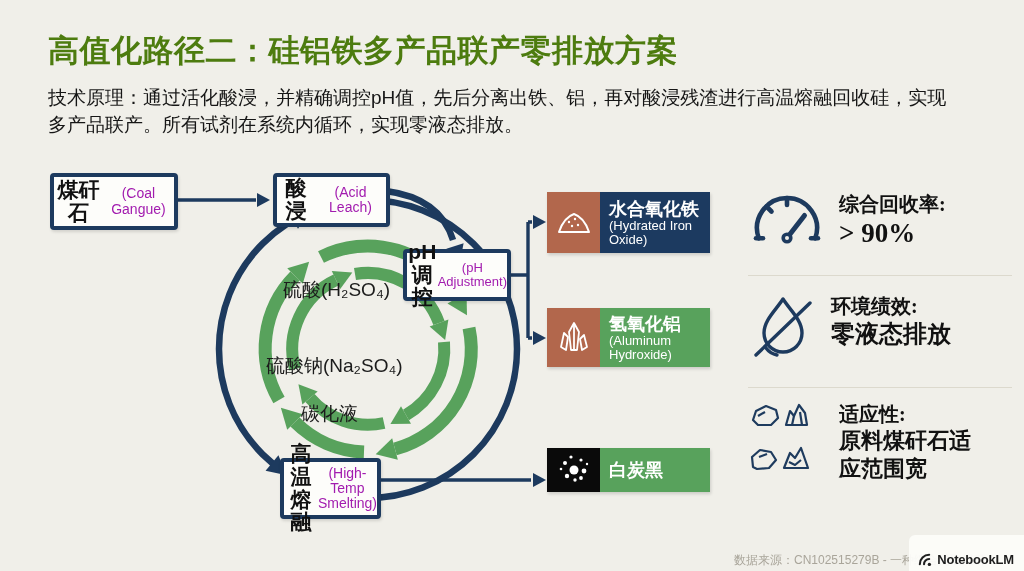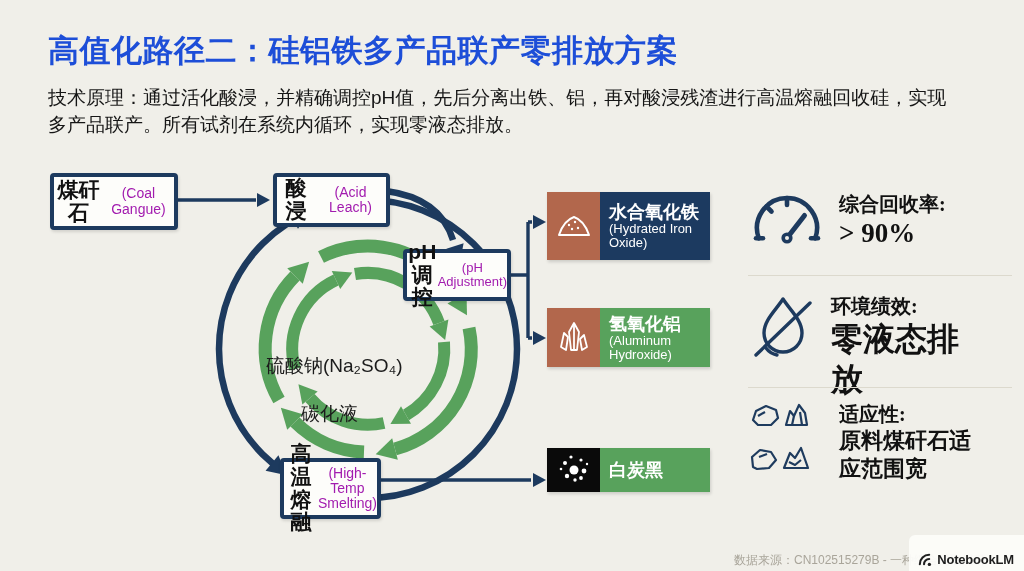--- a/index.html
+++ b/index.html
@@ -4,21 +4,21 @@
 <style>
   html,body{margin:0;padding:0;background:#f0efe9;}
   .slide{
     position:relative; width:1024px; height:571px; overflow:hidden;
     background:#f0efe9;
     font-family:"Liberation Sans","DejaVu Sans",sans-serif;
   }
   
   .title{
     position:absolute; left:48px; top:30px; width:940px;
-    font-size:31px; font-weight:800; color:#1d4ed8; letter-spacing:0.5px;
+    font-size:31px; font-weight:800; color:#4d7c0f; letter-spacing:0.5px;
   }
   .subtitle{
     position:absolute; left:48px; top:84px; width:916px;
     font-size:19px; color:#161616; line-height:1.44;
   }
   
   .arrows{position:absolute; left:0; top:0; width:1024px; height:571px;}
   
   .pbox{
     position:absolute; box-sizing:border-box;
@@ -33,40 +33,40 @@
   .box-ph   {left:403px; top:249px; width:108px; height:52px;}
   .box-smelt{left:280px; top:458px; width:101px; height:61px;}
   
   .cyclbl{position:absolute; font-size:19px; color:#1b1b1b; white-space:nowrap;}
   .cy1{left:283px; top:277px;}
   .cy2{left:266px; top:353px;}
   .cy3{left:301px; top:401px;}
   
   .product{position:absolute; left:547px; width:163px; display:flex;
            box-shadow:1px 2px 3px rgba(0,0,0,0.15);}
-  .p-iron  {top:192px; height:68px;}
+  .p-iron  {top:192px; height:61px;}
   .p-alum  {top:308px; height:59px;}
   .p-carbon{top:448px; height:44px;}
   .picon{width:53px; flex:0 0 53px; display:flex; align-items:center; justify-content:center;}
   .bg-terracotta{background:#b2674c;}
   .bg-black{background:#0a0a0a;}
   .plabel{flex:1; color:#fff; padding:4px 0 4px 9px; display:flex; flex-direction:column; justify-content:center;}
   .bg-navy{background:#1c3a60;}
   .bg-green{background:#58a25c;}
   .plabel .zh{font-size:18px; font-weight:bold; line-height:1.12;}
   .plabel .en{font-size:13px; line-height:1.05;}
   
   .stat{position:absolute; left:748px; width:266px; display:flex; gap:13px; align-items:flex-start;}
   .st1{top:192px;} .st2{top:294px;} .st3{top:402px;}
   .stat .sicon{flex:0 0 78px; display:flex; justify-content:center;}
   .st2 .sicon{flex-basis:70px;}
   .stat .stext{width:152px; color:#111;font-family:Liberation Serif, serif;}
   .stat .slabel{font-size:20px; font-weight:bold; line-height:1.25;}
   .st1 .svalue{font-size:27px; font-weight:800; line-height:1.2;}
-  .st2 .svalue{font-size:32px; font-weight:800; line-height:1.25;}
+  .st2 .svalue{font-size:24px; font-weight:800; line-height:1.25;}
   .st3 .svalue{font-size:22px; font-weight:800; line-height:1.25;}
   .divider{position:absolute; left:748px; width:264px; height:1px; background:#dcd9cd;}
   .dv1{top:275px;} .dv2{top:387px;}
   
   .source{position:absolute; left:734px; top:552px; font-size:12px; color:#a9a59a; white-space:nowrap;}
   .brand-pill{
     position:absolute; right:0; bottom:0; height:24px;
     background:rgba(252,252,249,0.95); border-radius:6px 0 0 0;
     display:flex; align-items:center; gap:5px; padding:12px 10px 0 8px;
   }
@@ -138,20 +138,21 @@
   </div>
   <div class="pbox box-ph">
     <div class="zh">pH调控</div>
     <div class="en" style="font-size:13px">(pH Adjustment)</div>
   </div>
   <div class="pbox box-smelt">
     <div class="zh">高温熔融</div>
     <div class="en">(High-Temp Smelting)</div>
   </div>
 
+  <div class="cyclbl cy1">硫酸(H₂SO₄)</div>
   <div class="cyclbl cy2">硫酸钠(Na₂SO₄)</div>
   <div class="cyclbl cy3">碳化液</div>
 
   <div class="product p-iron">
     <div class="picon bg-terracotta">
       <svg width="40" height="40" viewBox="0 0 40 40">
         <path d="M5,29 C9,17 14,13 20,11 C26,13 31,17 35,29 Z" stroke="#fff" stroke-width="2" fill="none" stroke-linejoin="round"></path>
         <circle cx="15" cy="19" r="1.2" fill="#fff"></circle>
           <circle cx="21" cy="16" r="1.2" fill="#fff"></circle>
         <circle cx="18" cy="23" r="1.2" fill="#fff"></circle>

